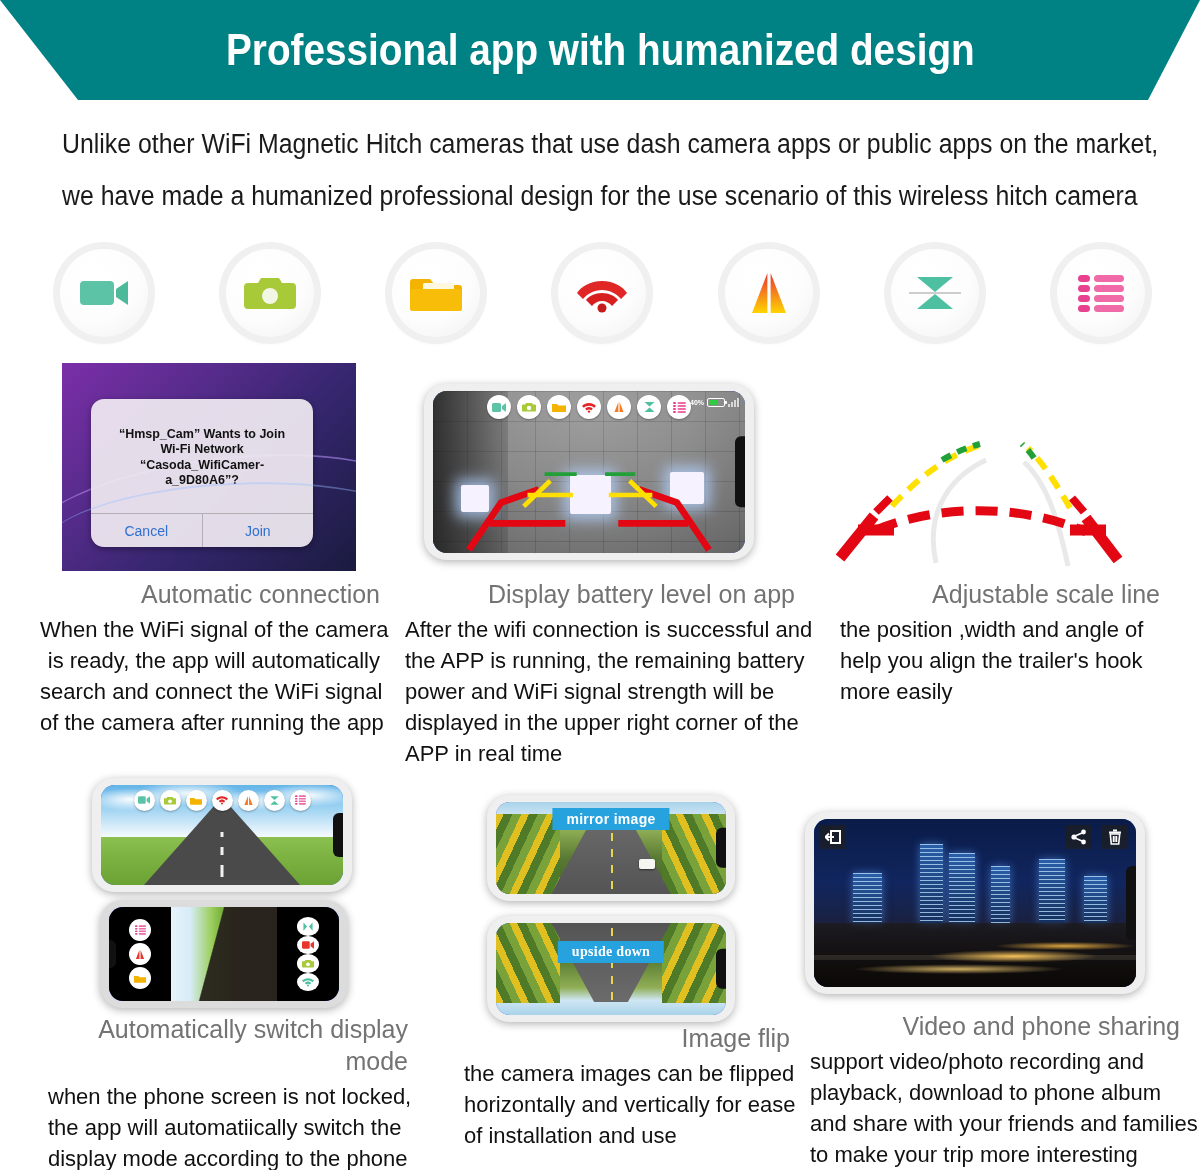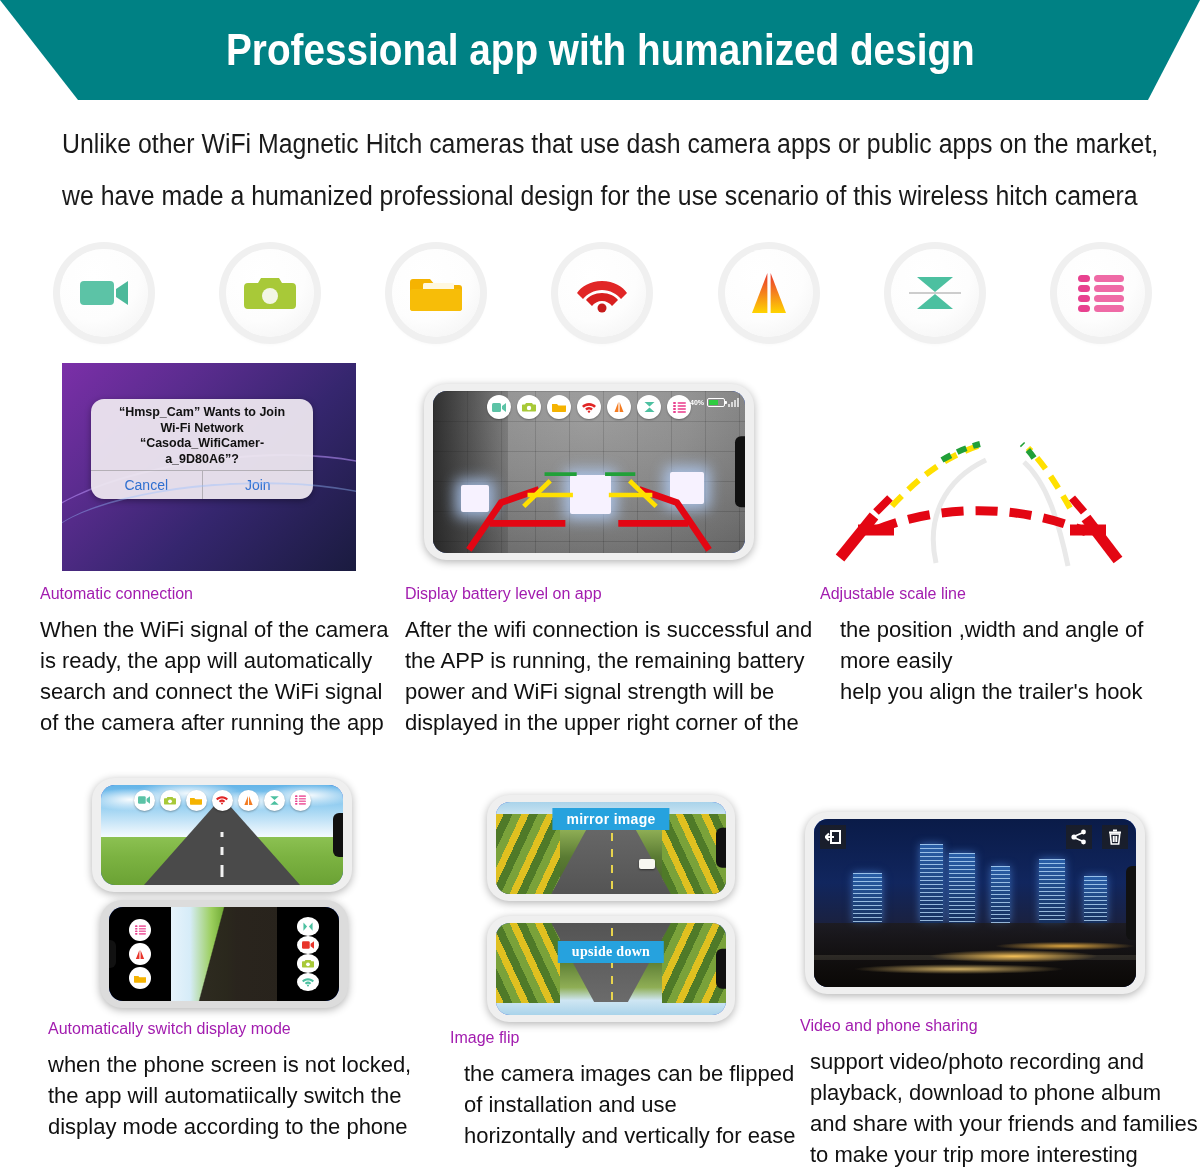--- a/index.html
+++ b/index.html
@@ -42,21 +42,21 @@
     width:88px;height:88px;border-radius:50%;
     background:radial-gradient(circle at 38% 30%, #ffffff 0%, #fdfdfd 55%, #f1f1f1 100%);
     box-shadow:0 0 0 7px #f0f0f0, 0 3px 7px rgba(0,0,0,.16);
     display:flex;align-items:center;justify-content:center;position:relative;
   }
   .icon-btn svg{display:block;}
 
   
   .cell{position:absolute;}
   .cap-title{
-    font-size:16px;text-align:left;color:#a21caf;margin:0 0 4px 0;line-height:32px;
+    font-size:25px;text-align:right;color:#737373;margin:0 0 4px 0;line-height:32px;
   }
   .cap-body{
     font-size:22px;line-height:31px;color:#111;text-align:left;
   }
   .cap-body div{white-space:nowrap;}
 
   
   .shot-wifi{
     position:absolute;left:62px;top:363px;width:294px;height:208px;
     background:linear-gradient(135deg,#7b2fa8 0%,#5b2c8f 28%,#35266e 60%,#1a1b3f 100%);
@@ -66,21 +66,21 @@
     content:"";position:absolute;left:-40px;top:95px;width:400px;height:130px;
     border-top:2px solid rgba(190,150,255,.55);border-radius:50%;
     transform:rotate(-7deg);
   }
   .shot-wifi:after{
     content:"";position:absolute;left:-20px;top:120px;width:380px;height:110px;
     border-top:2px solid rgba(150,190,255,.4);border-radius:50%;
     transform:rotate(-3deg);
   }
   .ios-dialog{
-    position:absolute;left:29px;top:36px;width:222px;height:100px;
+    position:absolute;left:29px;top:36px;width:222px;height:148px;
     background:rgba(238,232,240,.94);border-radius:13px;
     box-shadow:0 2px 6px rgba(0,0,0,.35);display:flex;flex-direction:column;
     overflow:hidden;
   }
   .ios-msg{
     flex:1;display:flex;flex-direction:column;align-items:center;justify-content:center;
     padding:6px 8px 3px;text-align:center;
     font-size:12.5px;line-height:15.5px;font-weight:bold;color:#111;
   }
   .ios-actions{display:flex;height:33px;border-top:1px solid rgba(120,120,120,.45);}
@@ -419,44 +419,45 @@
     <path d="M266 104 L254 90" stroke="#e30613" stroke-width="8"></path>
     <path d="M74 98 C104 66 130 48 160 38" fill="none" stroke="#ffe000" stroke-width="6" stroke-dasharray="14 9"></path>
     <path d="M252 100 C236 72 224 54 210 40" fill="none" stroke="#ffe000" stroke-width="6" stroke-dasharray="14 9"></path>
     <path d="M124 52 C138 44 150 39 162 36" fill="none" stroke="#21a038" stroke-width="6" stroke-dasharray="10 7"></path>
     <path d="M216 50 C212 44 208 40 204 36" fill="none" stroke="#21a038" stroke-width="6" stroke-dasharray="10 7"></path>
     <path d="M58 122 C120 96 205 96 268 124" fill="none" stroke="#e30613" stroke-width="9" stroke-dasharray="22 12"></path>
   </svg>
 
   <div class="cell" style="left:40px;top:578px;width:340px;">
     <div class="cap-title">Automatic connection</div>
-    <div class="cap-body" style="text-align:left;">
+    <div class="cap-body" style="text-align:right;">
       <div>When the WiFi signal of the camera</div>
       <div> is ready, the app will automatically</div>
       <div>search and connect the WiFi signal</div>
       <div>of the camera after running the app</div>
     </div>
   </div>
 
   <div class="cell" style="left:405px;top:578px;width:390px;">
     <div class="cap-title">Display battery level on app</div>
     <div class="cap-body">
       <div>After the wifi connection is successful and</div>
       <div>the APP is running, the remaining battery</div>
       <div> power and WiFi signal strength will be</div>
       <div>displayed in the upper right corner of the</div>
+      <div>APP in real time</div>
     </div>
   </div>
 
   <div class="cell" style="left:820px;top:578px;width:340px;">
     <div class="cap-title">Adjustable scale line</div>
     <div class="cap-body" style="padding-left:20px;">
       <div>the position ,width and angle of</div>
+      <div>help you align the trailer's hook</div>
       <div>more easily</div>
-      <div>help you align the trailer's hook</div>
     </div>
   </div>
 
   <div class="phone-land" style="position:absolute;left:92px;top:778px;width:260px;height:114px;">
     <div class="phone-screen">
       <div class="sky"></div>
       <div class="clouds"></div>
       <div class="grass"></div>
       <div class="road"></div>
       <div class="road-dash" style="bottom:8px;height:12px;"></div>
@@ -653,22 +654,22 @@
       <div>the app will automatiically switch the</div>
       <div>display mode according to the phone</div>
 
     </div>
   </div>
 
   <div class="cell" style="left:450px;top:1022px;width:340px;">
     <div class="cap-title">Image flip</div>
     <div class="cap-body" style="padding-left:14px;">
       <div>the camera images can be flipped</div>
+      <div>horizontally and vertically for ease</div>
       <div>of installation and use</div>
-      <div>horizontally and vertically for ease</div>
     </div>
   </div>
 
   <div class="cell" style="left:800px;top:1010px;width:380px;">
     <div class="cap-title">Video and phone sharing</div>
     <div class="cap-body" style="padding-left:10px;">
       <div>support video/photo recording and</div>
       <div>playback, download to phone album</div>
       <div>and share with your friends and families</div>
       <div>to make your trip more interesting</div>

